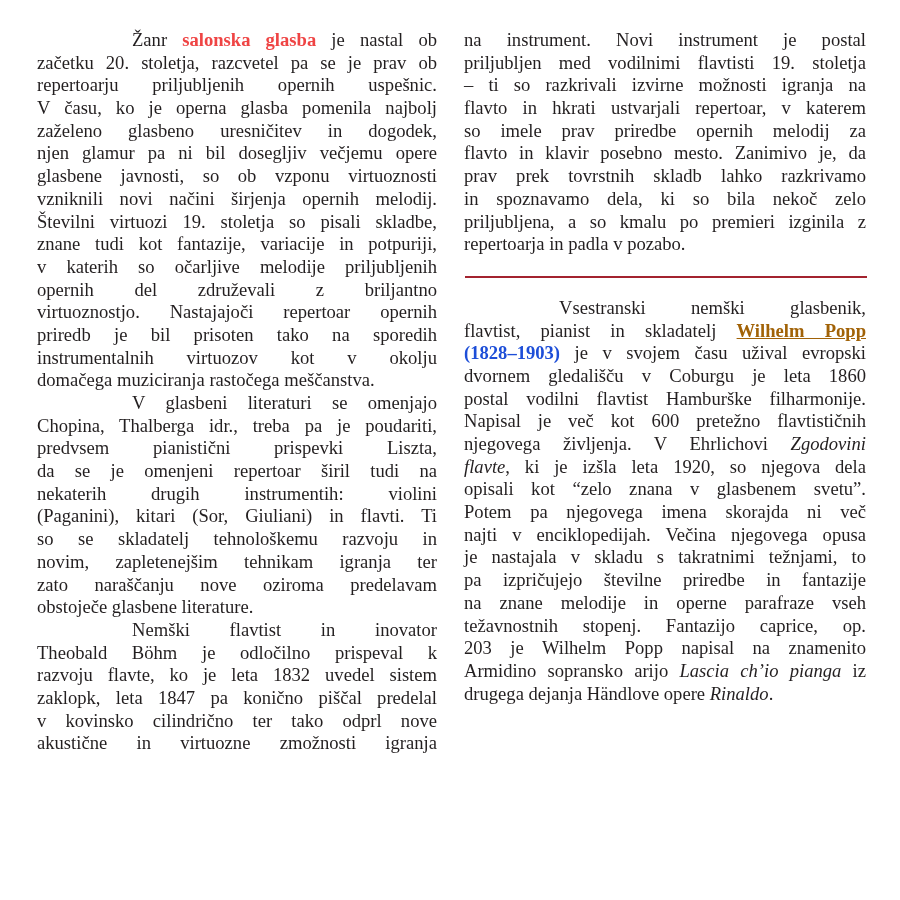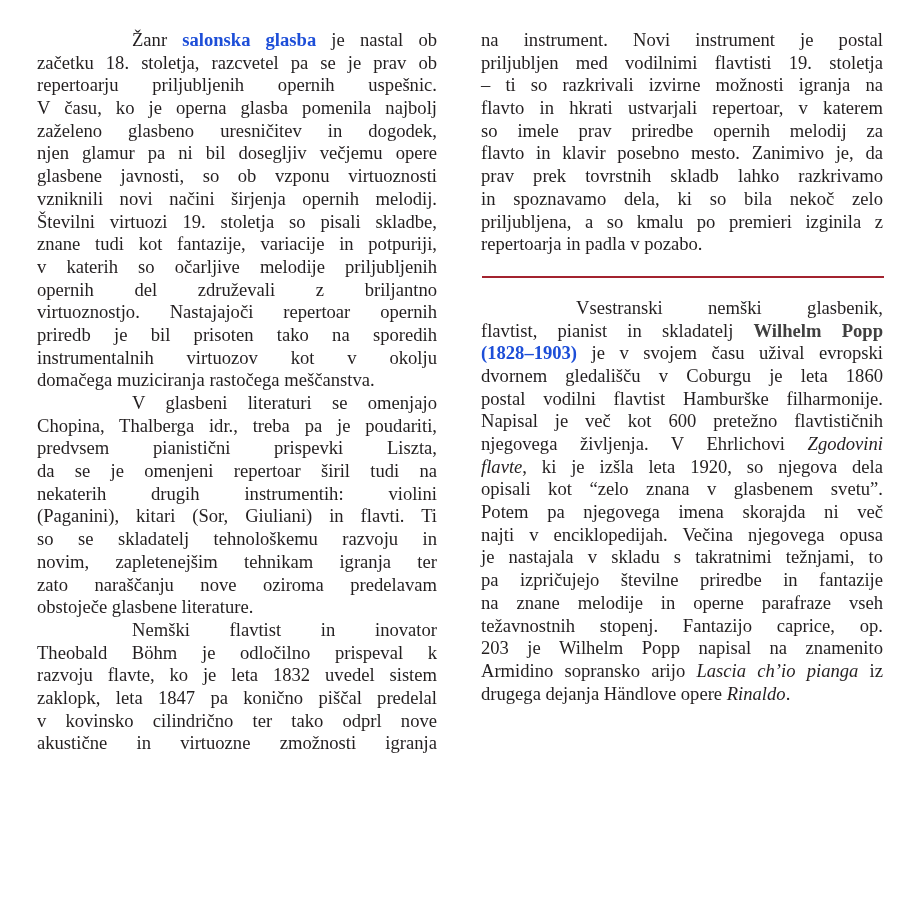--- a/index.html
+++ b/index.html
@@ -13,21 +13,21 @@
     position: relative;
     overflow: hidden;
     font-family: "Liberation Serif", "DejaVu Serif", serif;
     color: #231f20;
   }
   .column {
     position: absolute;
     top: 29px;
   }
   #col-left { left: 37px; width: 400px; }
-  #col-right { left: 481px; width: 402px; }
+  #col-right { left: 464px; width: 402px; }
   .line {
     display: block;
     height: 22.7px;
     line-height: 22.7px;
     font-size: 18.6px;
     white-space: nowrap;
     text-align: justify;
     text-align-last: justify;
   }
   .line.last {
@@ -47,22 +47,22 @@
     width: 402px;
   }
   .gap-after-divider { height: 19px; }
 </style>
 </head>
 <body style="color: rgb(35, 31, 32);">
 
 <div id="page">
   <div class="column" id="col-left">
       <div>
-        <span class="line indent"><span>Žanr </span><span class="hl" style="color: #1d4ed8;">salonska glasba</span><span> je nastal ob</span></span>
-        <span class="line"><span>začetku 18. stoletja, razcvetel pa se je prav ob</span></span>
+        <span class="line indent"><span>Žanr </span><span class="hl" style="color: #ef4444;">salonska glasba</span><span> je nastal ob</span></span>
+        <span class="line"><span>začetku 20. stoletja, razcvetel pa se je prav ob</span></span>
         <span class="line"><span>repertoarju priljubljenih opernih uspešnic.</span></span>
         <span class="line"><span>V času, ko je operna glasba pomenila najbolj</span></span>
         <span class="line"><span>zaželeno glasbeno uresničitev in dogodek,</span></span>
         <span class="line"><span>njen glamur pa ni bil dosegljiv večjemu opere</span></span>
         <span class="line"><span>glasbene javnosti, so ob vzponu virtuoznosti</span></span>
         <span class="line"><span>vzniknili novi načini širjenja opernih melodij.</span></span>
         <span class="line"><span>Številni virtuozi 19. stoletja so pisali skladbe,</span></span>
         <span class="line"><span>znane tudi kot fantazije, variacije in potpuriji,</span></span>
         <span class="line"><span>v katerih so očarljive melodije priljubljenih</span></span>
         <span class="line"><span>opernih del združevali z briljantno</span></span>
@@ -105,21 +105,21 @@
           <span class="line"><span>in spoznavamo dela, ki so bila nekoč zelo</span></span>
           <span class="line"><span>priljubljena, a so kmalu po premieri izginila z</span></span>
           <span class="line last"><span>repertoarja in padla v pozabo.</span></span>
         </div>
       </div>
     <div class="divider" style="background: rgb(163, 35, 47);"></div>
     <div class="gap-after-divider"></div>
     <div id="right-bottom">
         <div>
           <span class="line indent"><span>Vsestranski nemški glasbenik,</span></span>
-          <span class="line"><span>flavtist, pianist in skladatelj </span><span class="hl" style="color: #404040;">Wilhelm Popp</span></span>
+          <span class="line"><span>flavtist, pianist in skladatelj </span><span class="hl" style="color: #a16207; text-decoration: underline;">Wilhelm Popp</span></span>
           <span class="line"><span class="hl" style="color: #1d4ed8;">(1828–1903)</span><span> je v svojem času užival evropski</span></span>
           <span class="line"><span>dvornem gledališču v Coburgu je leta 1860</span></span>
           <span class="line"><span>postal vodilni flavtist Hamburške filharmonije.</span></span>
           <span class="line"><span>Napisal je več kot 600 pretežno flavtističnih</span></span>
           <span class="line"><span>njegovega življenja. V Ehrlichovi </span><span class="it">Zgodovini</span></span>
           <span class="line"><span class="it">flavte</span><span>, ki je izšla leta 1920, so njegova dela</span></span>
           <span class="line"><span>opisali kot “zelo znana v glasbenem svetu”.</span></span>
           <span class="line"><span>Potem pa njegovega imena skorajda ni več</span></span>
           <span class="line"><span>najti v enciklopedijah. Večina njegovega opusa</span></span>
           <span class="line"><span>je nastajala v skladu s takratnimi težnjami, to</span></span>

